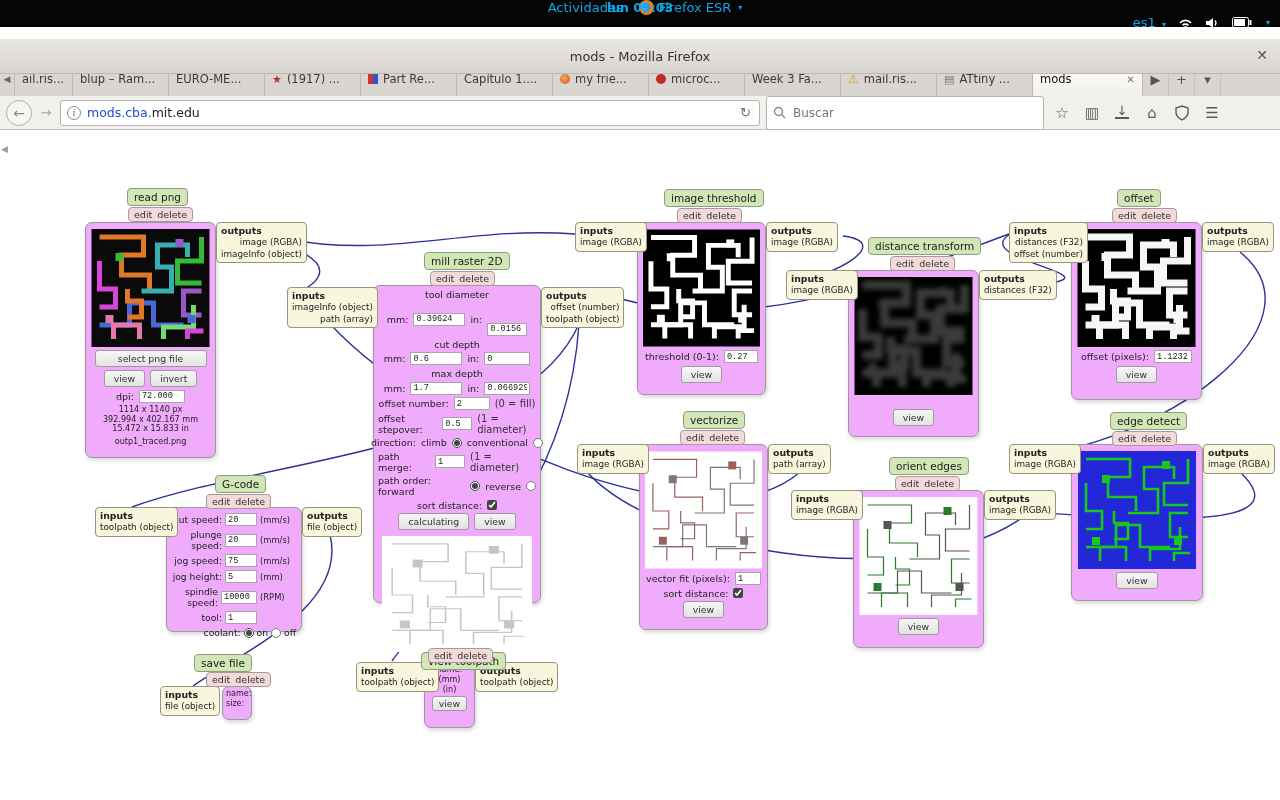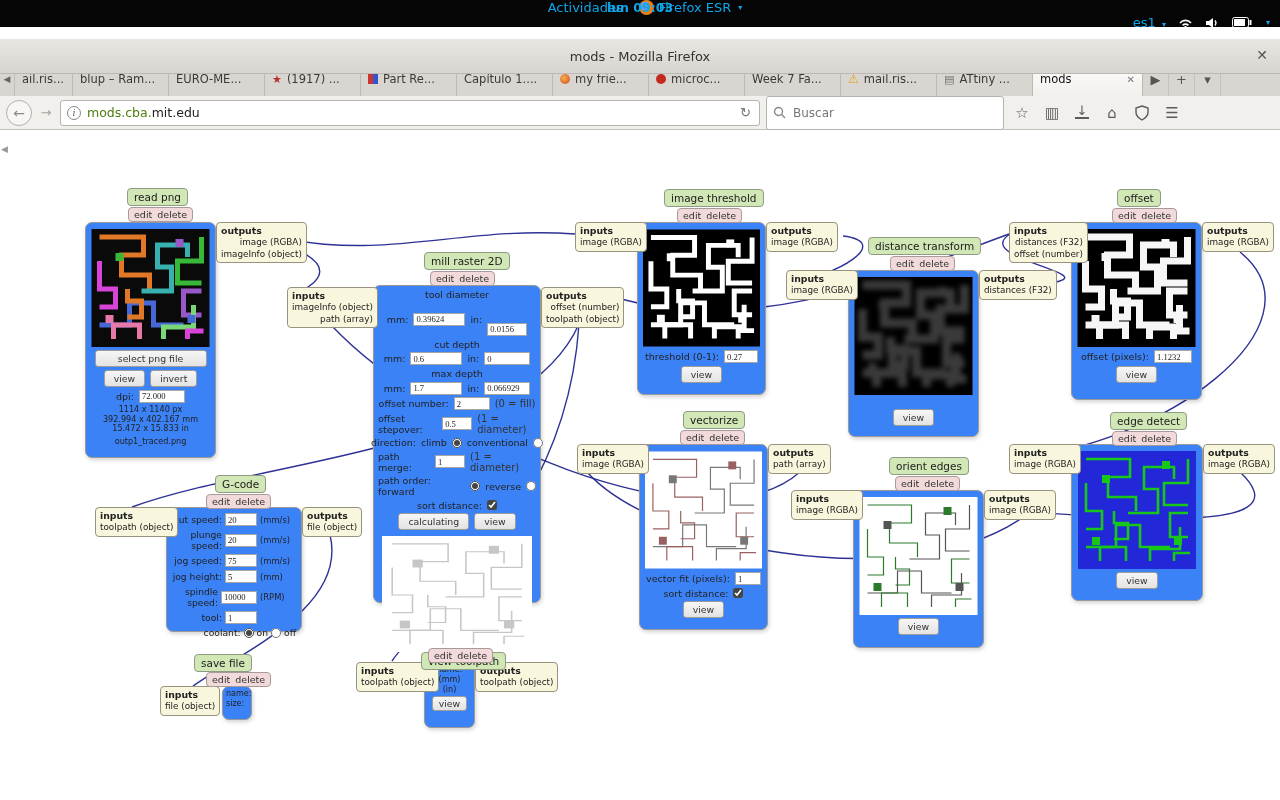--- a/index.html
+++ b/index.html
@@ -48,52 +48,52 @@
   
   .navbar { position:absolute; left:0; top:96px; width:1280px; height:34px;
     background:#f2f0ed; border-bottom:1px solid #c3bfba; display:flex; align-items:center; gap:6px; padding:0 6px; z-index:47; }
   .nav-back { width:26px; height:26px; border-radius:50%; border:1px solid #b3afaa;
     background:#f8f6f4; color:#8a8a8a; display:flex; align-items:center; justify-content:center; font-size:14px; }
   .nav-fwd { color:#a5a19c; font-size:13px; width:16px; text-align:center; }
   .urlbar { width:700px; height:26px; background:#fff; border:1px solid #b7b3ae; border-radius:3px;
     display:flex; align-items:center; gap:6px; padding:0 6px; font-size:12.5px; }
   .info-i { width:14px; height:14px; border-radius:50%; border:1px solid #8a8a8a; color:#666;
     font-size:9.5px; display:flex; align-items:center; justify-content:center; font-family:"DejaVu Serif",serif; font-style:italic; }
-  .url-prefix { color:#4d7c0f; }
+  .url-prefix { color:#1d4ed8; }
   .url-domain { color:#222; }
   .reload { margin-left:auto; color:#777; font-size:13px; padding-right:2px; }
-  .searchbar { width:238px; height:26px; background:#fff; border:1px solid #b7b3ae; border-radius:3px;
+  .searchbar { width:278px; height:26px; background:#fff; border:1px solid #b7b3ae; border-radius:3px;
     display:flex; align-items:center; gap:5px; padding:16px 6px; }
   .searchbar input { border:none; outline:none; width:180px; font-size:12px; font-family:"DejaVu Sans",sans-serif; color:#333; background:transparent; }
   .nav-ic { color:#5b5b5b; font-size:15px; width:24px; text-align:center; }
   .dl-ic { border-bottom:2px solid #5b5b5b; line-height:0.8; padding-bottom:1px; font-size:13px; width:14px; margin:0 5px; text-align:center; color:#5b5b5b; }
 
   
   .canvas { position:absolute; left:0; top:130px; width:1280px; height:670px; background:#fff; overflow:hidden; }
   .wires { position:absolute; left:0; top:0; width:1280px; height:670px; z-index:0; }
   .wires path { fill:none; stroke:#23278f; stroke-width:1.4; opacity:0.95; }
   .scroll-hint { position:absolute; left:1px; top:14px; font-size:9px; color:#999; z-index:1; }
 
   .mod-title { position:absolute; background:#d2e7b6; border:1px solid #8f9b85; border-radius:4px;
     font-size:10.5px; color:#1c1c1c; padding:2px 6px; z-index:4; white-space:nowrap; }
   .mod-edit { position:absolute; background:#f2dada; border:1px solid #a89a9a; border-radius:4px;
     font-size:9.5px; color:#333; padding:1px 5px; z-index:4; display:flex; gap:5px; white-space:nowrap; }
   .io { position:absolute; background:#f8f6dc; border:1px solid #97937e; border-radius:4px;
     font-size:8.8px; color:#222; padding:2px 4px; z-index:3; line-height:1.3; white-space:nowrap; }
   .io .t { font-weight:bold; font-size:9.3px; display:block; }
   .io .l { display:block;text-align:right; }
-  .panel { position:absolute; background:#3b82f6; border:1px solid #9a9a98; border-radius:7px;
+  .panel { position:absolute; background:#f0abfc; border:1px solid #9a9a98; border-radius:7px;
     box-shadow:1px 2px 4px rgba(0,0,0,0.18); z-index:2; font-size:9.5px; color:#222; }
   .preview { display:block; margin:6px auto 3px auto; }
   .blurry use { filter:blur(2.4px); }
   .btn { background:linear-gradient(#f6f6f6,#e3e3e2); border:1px solid #9d9d9b; border-radius:3px;
     font-size:9.3px; color:#333; padding:2px 9px; font-family:"DejaVu Sans",sans-serif; }
   .btn.wide { display:block; width:112px; margin:3px auto; padding:2px 0; text-align:center; }
   .tin { border:1px solid #a6a6a4; background:#fff; height:13px; font-size:8.6px; padding:0 2px;
-    font-family:Liberation Serif, serif; color:#222; }
+    font-family:Liberation Mono, monospace; color:#222; }
   .frow { display:flex; align-items:center; justify-content:center; gap:5px; margin:2.5px 4px; }
   .sec { text-align:center; font-size:9.5px; margin-top:3px; }
   .note { font-size:10px; color:#333; }
   input[type=radio], input[type=checkbox] { width:10px; height:10px; margin:0; accent-color:#444; }
   .info { text-align:center; font-size:8.1px; line-height:9.6px; color:#222; }
   .fname { text-align:center; font-size:8.1px; margin-top:2px; color:#222; }
   .grow { display:flex; align-items:center; gap:3px; margin:3px 5px; font-size:9.2px; }
   .grow .gl { flex:1; text-align:right; }
   .grow .gn { width:36px; font-size:8.4px; }
   .tiny-lines { font-size:8px; line-height:10px; padding:2px 3px; }
@@ -160,21 +160,21 @@
     </div>
   <div class="tab">
       <span class="fav fav-dot-o"></span>
       <span class="tlabel">my frie...</span>
     </div>
   <div class="tab">
       <span class="fav fav-dot-r"></span>
       <span class="tlabel">microc...</span>
     </div>
   <div class="tab">
-      <span class="tlabel">Week 7 Fa...</span>
+      <span class="tlabel">Week 3 Fa...</span>
     </div>
   <div class="tab">
       <span class="fav fav-warn">⚠</span>
       <span class="tlabel">mail.ris...</span>
     </div>
   <div class="tab">
       <span class="fav fav-book">▤</span>
       <span class="tlabel">ATtiny ...</span>
     </div>
   <div class="tab active">

